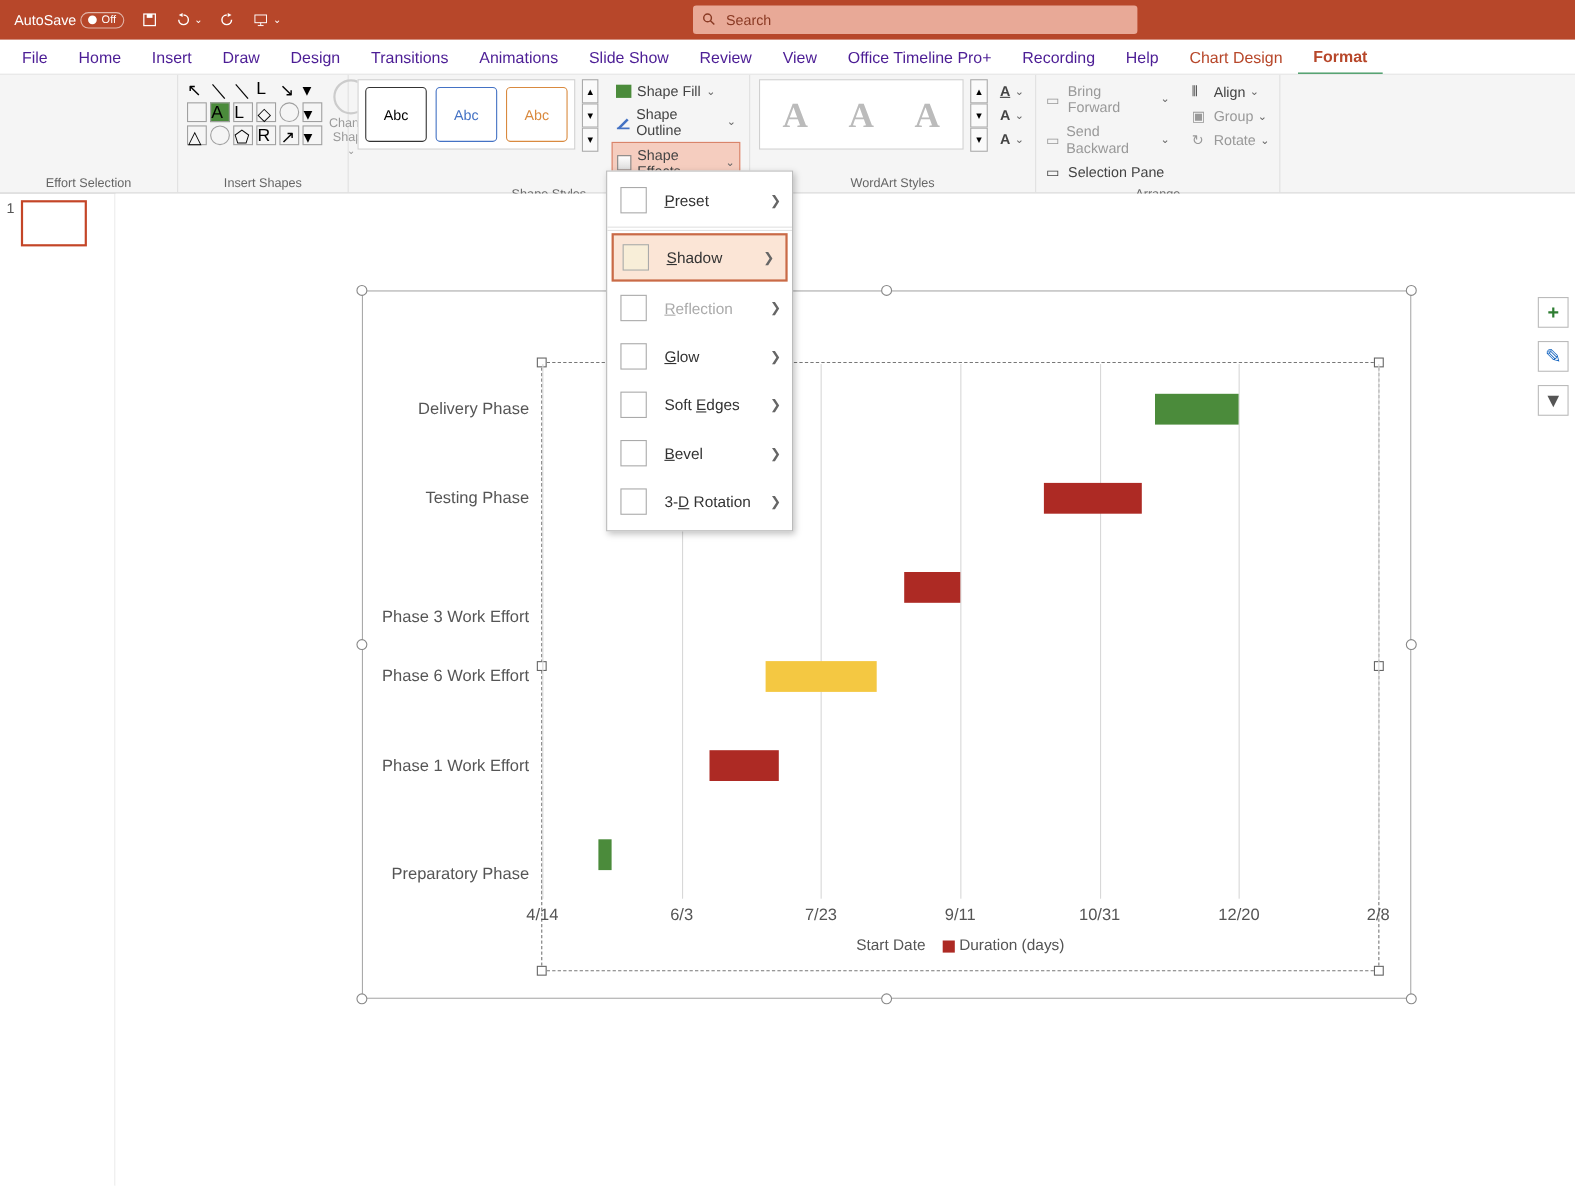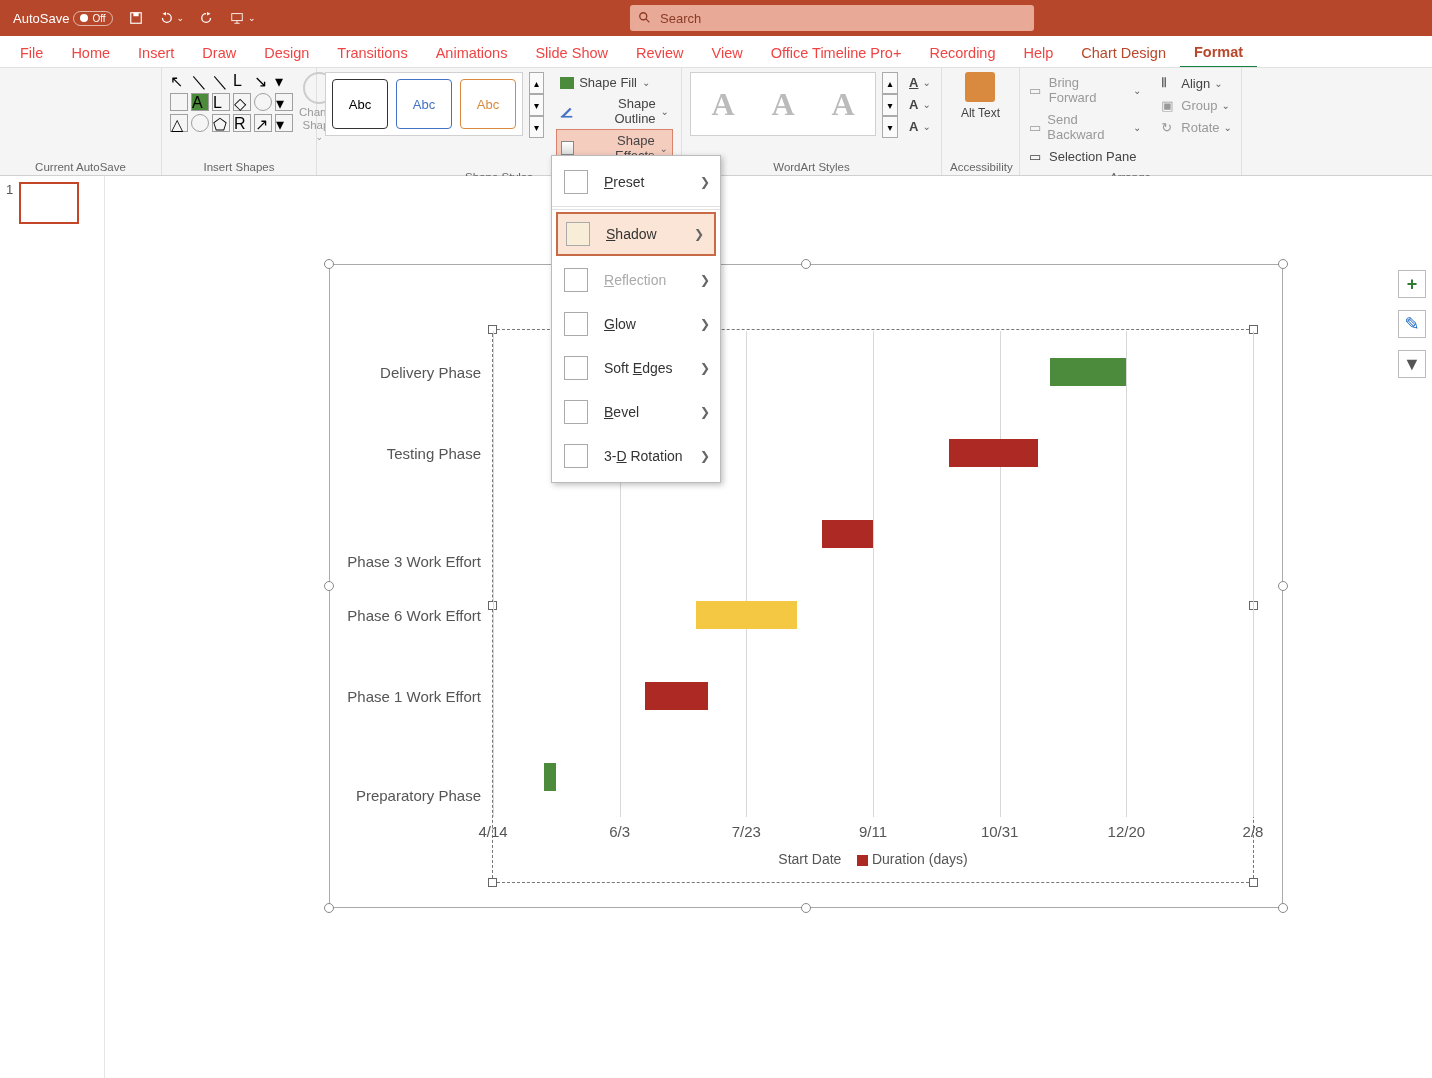--- a/index.html
+++ b/index.html
@@ -11,21 +11,21 @@
 .titlebar .qat-item { display: flex; align-items: center; gap: 4px; padding: 3px 5px; cursor: pointer; }
 .autosave-toggle { border: 1px solid rgba(255,255,255,0.6); border-radius: 10px; padding: 1px 6px; font-size: 10px; display: flex; align-items: center; gap: 4px; }
 .toggle-pill { width: 8px; height: 8px; border-radius: 50%; background: #fff; }
 .titlebar .title-center { position: absolute; left: 0; right: 0; text-align: center; pointer-events: none; }
 .title-center span:last-child { opacity: 0.85; }
 .searchbox { position: absolute; left: 630px; top: 5px; width: 404px; height: 26px; background: #E8A997; border-radius: 3px; display: flex; align-items: center; color: #8A3A24; padding: 0 8px; }
 .icon-sm { width: 14px; height: 14px; display: inline-block; }
 
 
 .tabstrip { background: #fff; height: 32px; display: flex; align-items: flex-end; padding: 0 6px; border-bottom: 1px solid #e1e1e1; }
-.tabstrip .tab { padding: 6px 14px; font-size: 14.5px; color: #ef4444; cursor: pointer; }
+.tabstrip .tab { padding: 6px 14px; font-size: 14.5px; color: #4c1d95; cursor: pointer; }
 .tabstrip .tab.contextual { color: #B7472A; }
 .tabstrip .tab.active { color: #B7472A; border-bottom: 1px solid #15803d; font-weight: 600; }
 
 
 .ribbon { background: #f5f5f5; border-bottom: 1px solid #d0d0d0; height: 108px; display: flex; position: relative; }
 .ribbon-group { border-right: 1px solid #e0e0e0; padding: 4px 8px 2px 8px; display: flex; flex-direction: column; }
 .ribbon-group .group-label { font-size: 11.5px; color: #666; text-align: center; margin-top: auto; padding-top: 4px; }
 .group-body { display: flex; gap: 6px; flex: 1; align-items: flex-start; }
 
 .cursel { width: 162px; }
@@ -38,21 +38,21 @@
 .change-shape { display: flex; flex-direction: column; align-items: center; width: 52px; font-size: 11.5px; color: #999; text-align: center; line-height: 1.1; gap: 2px; }
 .change-shape .cs-icon { width: 32px; height: 32px; border-radius: 50%; border: 2px solid #ccc; }
 
 .shape-styles { width: 365px; position: relative; }
 .style-gallery { display: flex; gap: 8px; border: 1px solid #d0d0d0; padding: 6px; background: #fff; }
 .style-item { width: 56px; height: 50px; border: 1.5px solid #333; border-radius: 4px; display: flex; align-items: center; justify-content: center; font-size: 13px; }
 .style-item.blue { border-color: #4472C4; color: #4472C4; }
 .style-item.orange { border-color: #D98A3F; color: #D98A3F; }
 .gallery-spin { width: 16px; display: flex; flex-direction: column; }
 .gallery-spin div { border: 1px solid #aaa; height: 22px; font-size: 10px; display: flex; align-items: center; justify-content: center; background: #fafafa; }
-.shape-cmds { margin-left: 6px; font-size: 13px; color: #444; text-align: right; }
+.shape-cmds { margin-left: 6px; font-size: 13px; color: #444; }
 .shape-cmds .cmd { display: flex; align-items: center; gap: 5px; padding: 3px 4px; cursor: pointer; }
 .shape-cmds .cmd.effects { background: #F5CDBF; border: 1.5px solid #D9846A; }
 .green-sq { width: 14px; height: 12px; background: #4B8B3B; }
 .blue-pencil { width: 14px; height: 14px; }
 .effect-icon { width: 14px; height: 14px; border: 1px solid #888; background: linear-gradient(#fff,#ddd); }
 .chev { font-size: 10px; color: #666; }
 
 .wordart { width: 260px; }
 .wa-gallery { display: flex; gap: 8px; border: 1px solid #d0d0d0; padding: 6px; background: #fff; }
 .wa-item { width: 52px; height: 50px; display: flex; align-items: center; justify-content: center; font-family: Georgia, serif; font-size: 32px; color: #bbb; font-weight: bold; }
@@ -184,21 +184,21 @@
     <div class="tab">View</div>
     <div class="tab">Office Timeline Pro+</div>
     <div class="tab">Recording</div>
     <div class="tab">Help</div>
     <div class="tab contextual">Chart Design</div>
     <div class="tab contextual active">Format</div>
   </div>
 
 <div class="ribbon">
   <div class="ribbon-group cursel">
-    <div class="group-label">Current AutoSave</div>
+    <div class="group-label">Effort Selection</div>
   </div>
 
   <div class="ribbon-group insert-shapes">
     <div class="group-body">
       <div class="shapes-gallery">
         <div class="sg-item" style="border:none;">↖</div>
           <div class="sg-item" style="border:none;">＼</div>
           <div class="sg-item" style="border:none;">＼</div>
           <div class="sg-item" style="border:none;">L</div>
           <div class="sg-item" style="border:none;">↘</div>
@@ -290,29 +290,20 @@
           </div>
         <div class="mini-link">
             <span style="font-weight:bold;">A</span> 
             <span class="chev">⌄</span>
           </div>
       </div>
     </div>
     <div class="group-label">WordArt Styles</div>
   </div>
 
-  <div class="ribbon-group accessibility">
-    <div class="group-body" style="justify-content:center;">
-      <div class="acc-btn">
-        <div class="acc-icon"></div>
-        <span>Alt Text</span>
-      </div>
-    </div>
-    <div class="group-label">Accessibility</div>
-  </div>
 
   <div class="ribbon-group arrange">
     <div class="group-body">
       <div class="cmd-stack">
         <div class="small-col">
           <div class="mini-link" style="color:#999;">
               <span>▭</span>
               <span>Bring Forward</span> 
               <span class="chev">⌄</span>
             </div>

